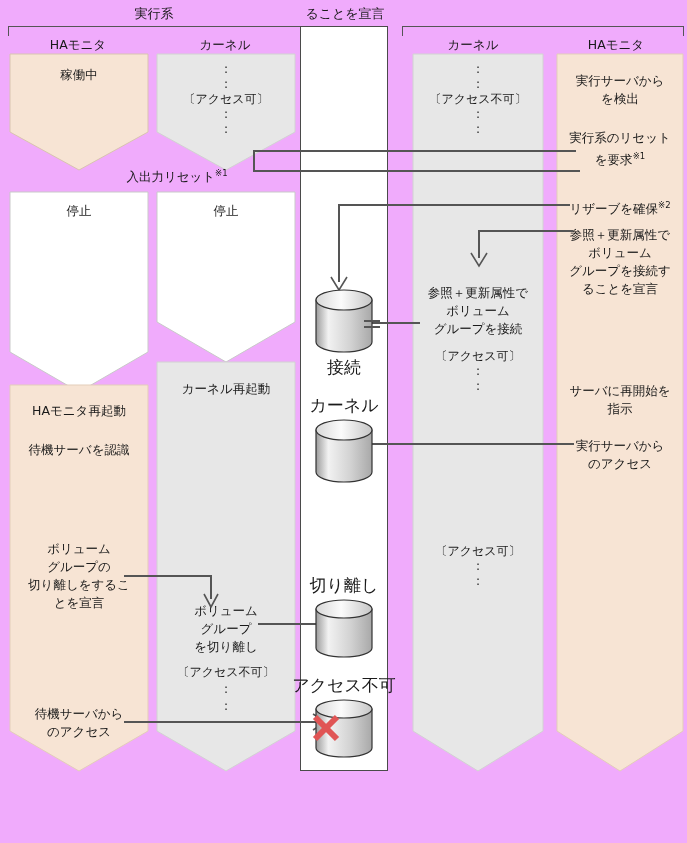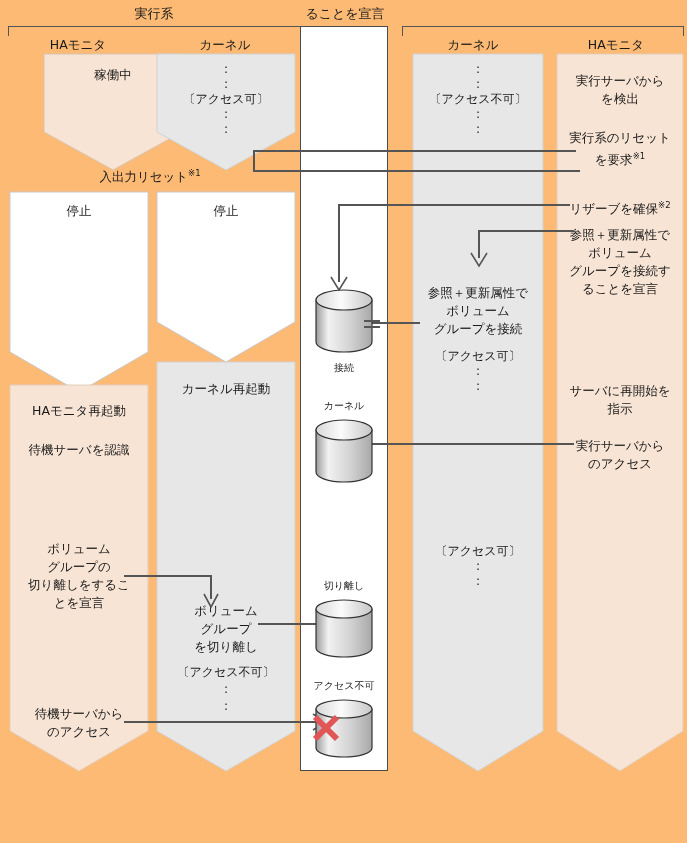--- a/index.html
+++ b/index.html
@@ -5,21 +5,21 @@
   html,body{margin:0;padding:0;background:#fff;}
   body{
     font-family:"DejaVu Sans","Liberation Sans",sans-serif;
     color:#1a1a1a;
   }
   #stage{
     position:relative;
     width:687px;
     height:843px;
     overflow:hidden;
-    background:#fdba74;
+    background:#f0abfc;
   }
   .abs{position:absolute;}
 
   
   .grp-title{
     font-size:13px;
     line-height:16px;
     text-align:center;
     white-space:nowrap;
   }
@@ -62,36 +62,37 @@
     background:#fff;
     box-sizing:border-box;
   }
 
   
   .cyl{position:absolute;}
   .cyl-label{
     position:absolute;
     left:-22px;right:-22px;
     text-align:center;
-    font-size:10px;
+    font-size:17px;
     line-height:15px;
     white-space:nowrap;
   }
 
   
   .ln{position:absolute;background:#555;}
   .lnh{height:1.6px;}
   .lnv{width:1.6px;}
 
   
   .plain{
     position:absolute;
     font-size:12.5px;
     line-height:17px;
     white-space:nowrap;
+    padding-left:27px;
   }
   .sup{font-size:8.5px;vertical-align:super;}
   .notes{
     position:absolute;
     font-size:12.5px;
     line-height:20px;
     white-space:pre;
   }
   .note-row{display:block;}
   .note-lbl{display:inline-block;width:58px;}
@@ -109,21 +110,21 @@
 
   <div class="abs bracket" style="left:402px;top:26px;width:280px;"></div>
 
   <div class="abs col-title" style="left:8px;top:37px;width:140px;">HAモニタ</div>
   <div class="abs col-title" style="left:155px;top:37px;width:140px;">カーネル</div>
   <div class="abs col-title" style="left:408px;top:37px;width:130px;">カーネル</div>
   <div class="abs col-title" style="left:550px;top:37px;width:132px;">HAモニタ</div>
 
   <div class="disk-frame" style="left:300px;top:26px;width:88px;height:745px;"></div>
 
-  <div class="lane" style="left:10px;top:54px;width:138px;height:116px;margin-left:34px;">
+  <div class="lane" style="left:10px;top:54px;width:138px;height:116px;">
     <svg class="pent" viewBox="0 0 138 116" preserveAspectRatio="none">
       <polygon points="0,0 138,0 138,78 69,116 0,78" fill="#f7e4d4" stroke="#d9c4b0" stroke-width="1"></polygon>
     </svg>
     <div class="lane-text" style="top:12px;">稼働中</div>
   </div>
 
   <div class="lane" style="left:157px;top:54px;width:138px;height:116px;">
     <svg class="pent" viewBox="0 0 138 116" preserveAspectRatio="none">
       <polygon points="0,0 138,0 138,78 69,116 0,78" fill="#e7e7e7" stroke="#d2d2d2" stroke-width="1"></polygon>
     </svg>

